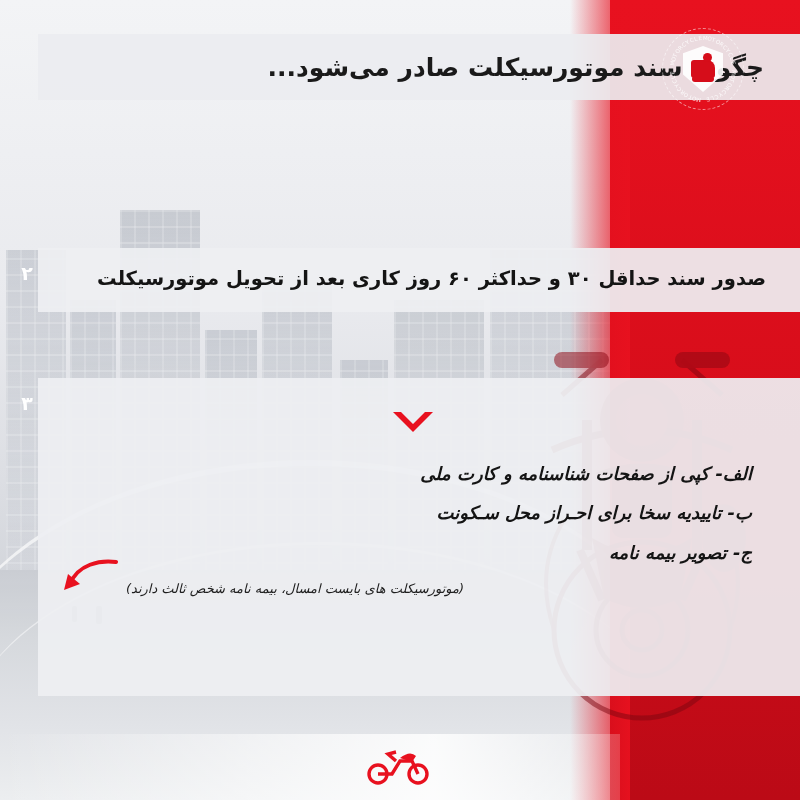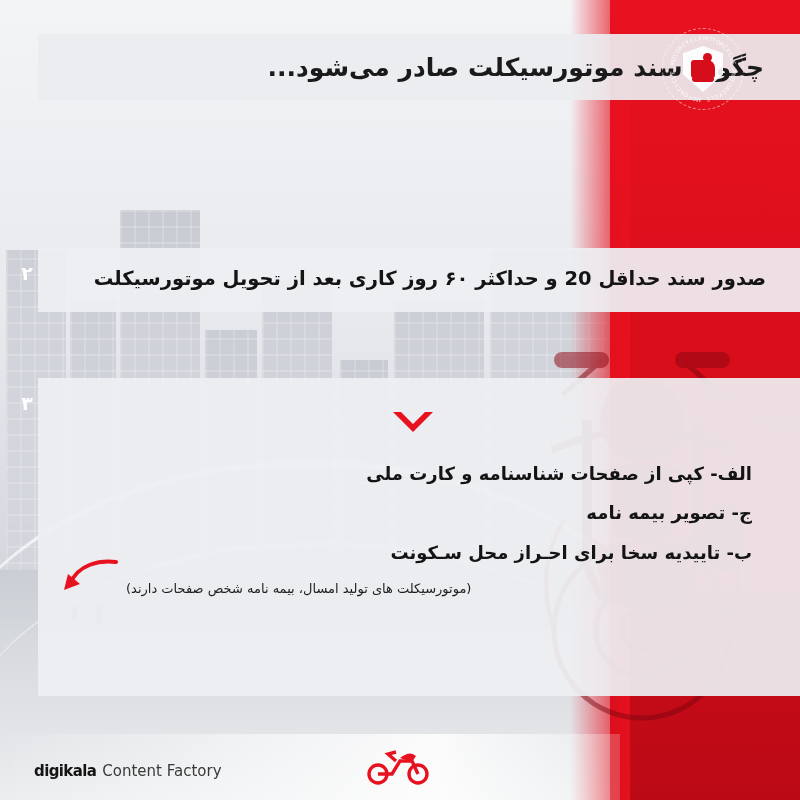--- a/index.html
+++ b/index.html
@@ -160,21 +160,21 @@
   #step2 { right: 0; top: 248px; }
   #step3 { right: 0; top: 378px; height: 318px; display: block; }
 
   .chev {
     margin-top: 16px;
     text-align: center;
     padding-right: 0;
   }
   .chev svg { display: inline-block; }
 
-  .sublist { margin-top: 22px; padding-right: 4px; }
+  .sublist { margin-top: 22px; padding-right: 4px; font-style: italic; }
   .sublist .li {
     font-size: 18px; font-weight: bold; color: #141414;
     line-height: 1.35; margin-bottom: 15px;
     text-align: right; padding-right: 10px;
   }
   .note-row {
     display: flex; align-items: flex-start; justify-content: flex-end;
     gap: 8px; margin-top: 2px;
   }
   .note {
@@ -326,54 +326,50 @@
         <span style="transform: rotate(326.512deg) translate(0px, -34px);">Y</span>
         <span style="transform: rotate(334.884deg) translate(0px, -34px);">C</span>
         <span style="transform: rotate(343.256deg) translate(0px, -34px);">L</span>
         <span style="transform: rotate(351.628deg) translate(0px, -34px);">E</span>
       </div>
     </div>
 
 
   <div class="step" id="step2">
     <div class="num">٢</div>
-    <div class="txt">صدور سند حداقل 20 و حداکثر ۶۰ روز کاری بعد از تحویل موتورسیکلت</div>
+    <div class="txt">صدور سند حداقل ۳۰ و حداکثر ۶۰ روز کاری بعد از تحویل موتورسیکلت</div>
   </div>
 
   <div class="step" id="step3">
     <div class="num">٣</div>
 
     <div class="chev">
       <svg width="44" height="26" viewBox="0 0 44 26" xmlns="http://www.w3.org/2000/svg">
         <path d="M2 2 L22 22 L42 2 L34 2 L22 14 L10 2 Z" fill="#e8111f"></path>
       </svg>
     </div>
 
     <div class="sublist">
       <div class="li">الف- کپی از صفحات شناسنامه و کارت ملی</div>
+      <div class="li">ب- تاییدیه سخا برای احـراز محل سـکونت</div>
       <div class="li">ج- تصویر بیمه نامه</div>
-      <div class="li">ب- تاییدیه سخا برای احـراز محل سـکونت</div>
       <div class="note-row">
-        <div class="note">(موتورسیکلت های تولید امسال، بیمه نامه شخص صفحات دارند)</div>
+        <div class="note">(موتورسیکلت های بایست امسال، بیمه نامه شخص ثالث دارند)</div>
         <div class="note-arrow">
           <svg width="58" height="34" viewBox="0 0 58 34" xmlns="http://www.w3.org/2000/svg">
             <path d="M56 4 C40 2, 18 6, 10 26" stroke="#e8111f" stroke-width="4" fill="none" stroke-linecap="round"></path>
             <path d="M4 32 L8 16 L20 26 Z" fill="#e8111f"></path>
           </svg>
         </div>
       </div>
     </div>
   </div>
 
   <div class="footer">
     <div class="sheen"></div>
-    <div class="brand">
-      <span class="d">digikala</span>
-      <span class="cf">Content Factory</span>
-    </div>
     <div class="foot-moto">
       <svg viewBox="0 0 64 40" xmlns="http://www.w3.org/2000/svg">
         <g fill="none" stroke="#e8111f" stroke-width="3.4">
           <circle cx="12" cy="28" r="9"></circle>
           <circle cx="52" cy="28" r="9"></circle>
           <path d="M12 28 L26 28 L34 15 L46 15 L52 28"></path>
           <path d="M30 15 L22 8 L30 6"></path>
         </g>
         <path d="M34 12 q10 -8 16 -2 l-4 6 z" fill="#e8111f"></path>
       </svg>

